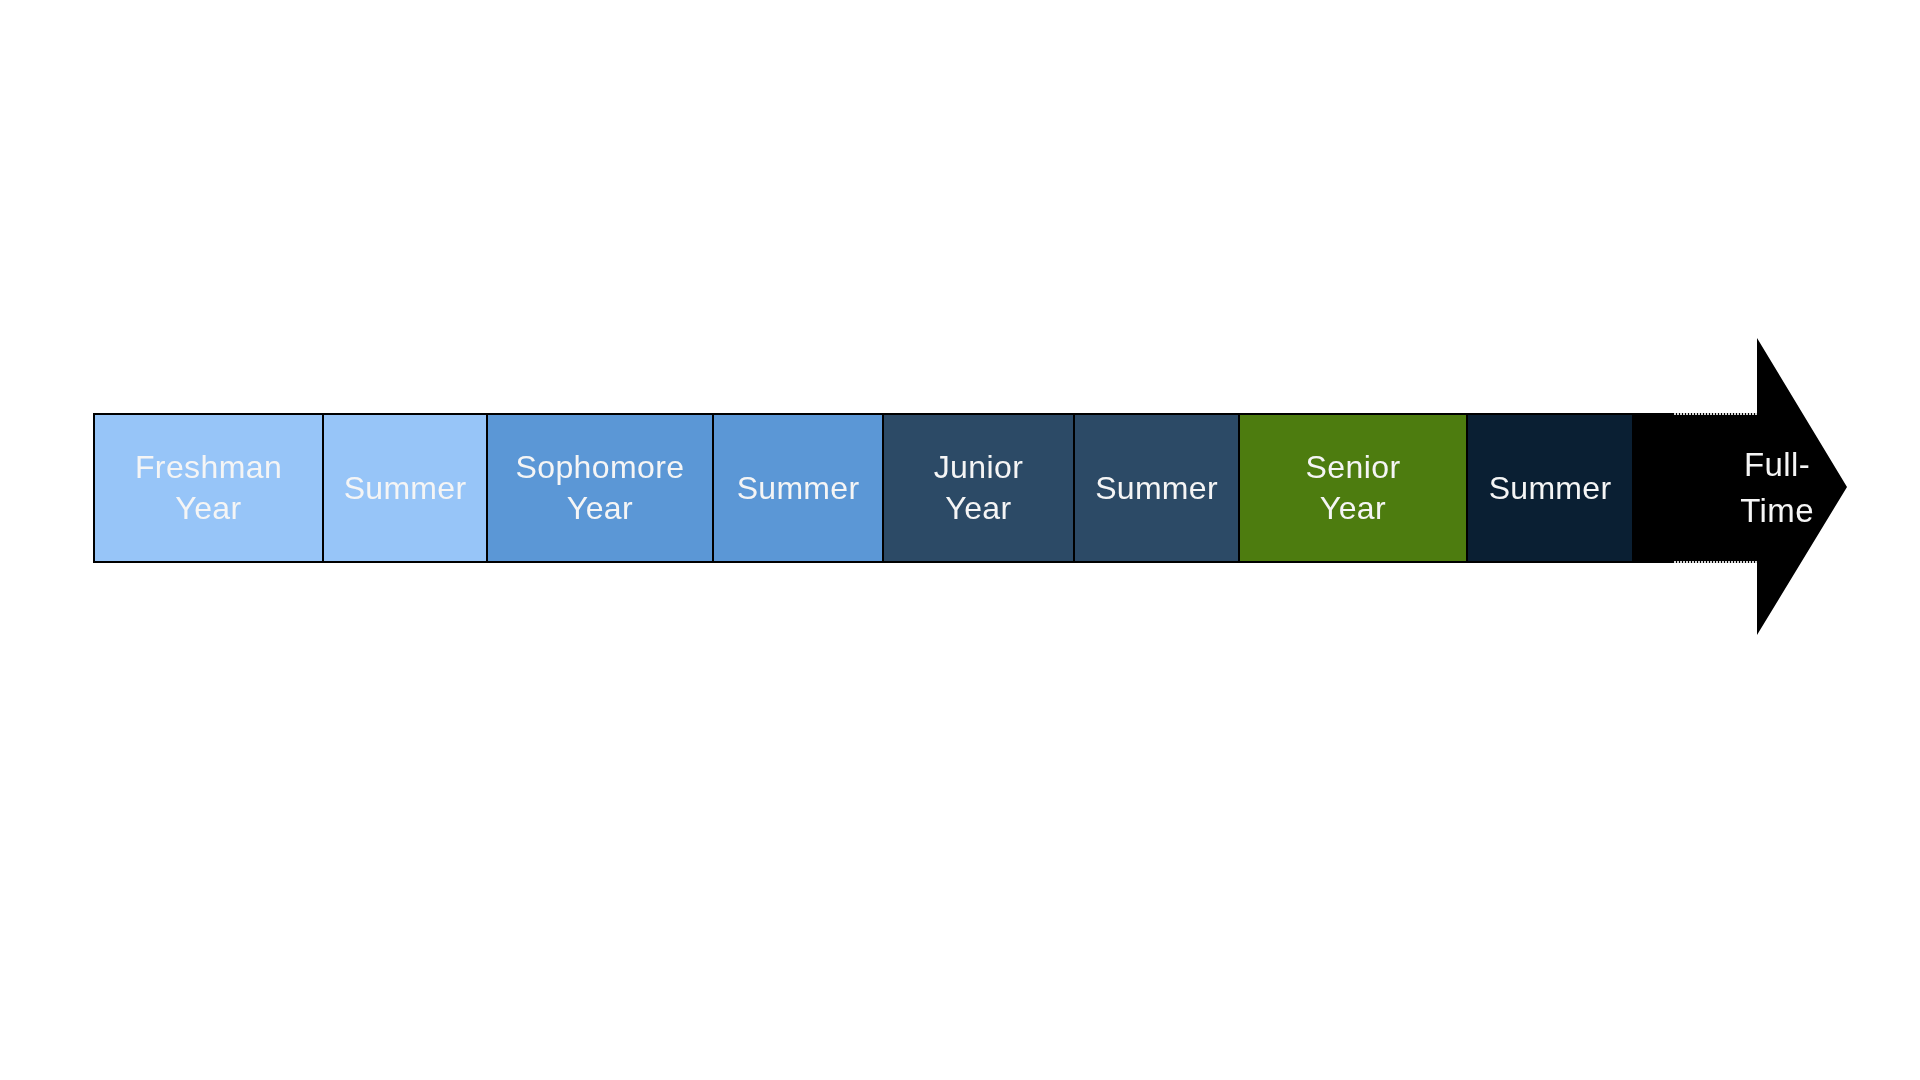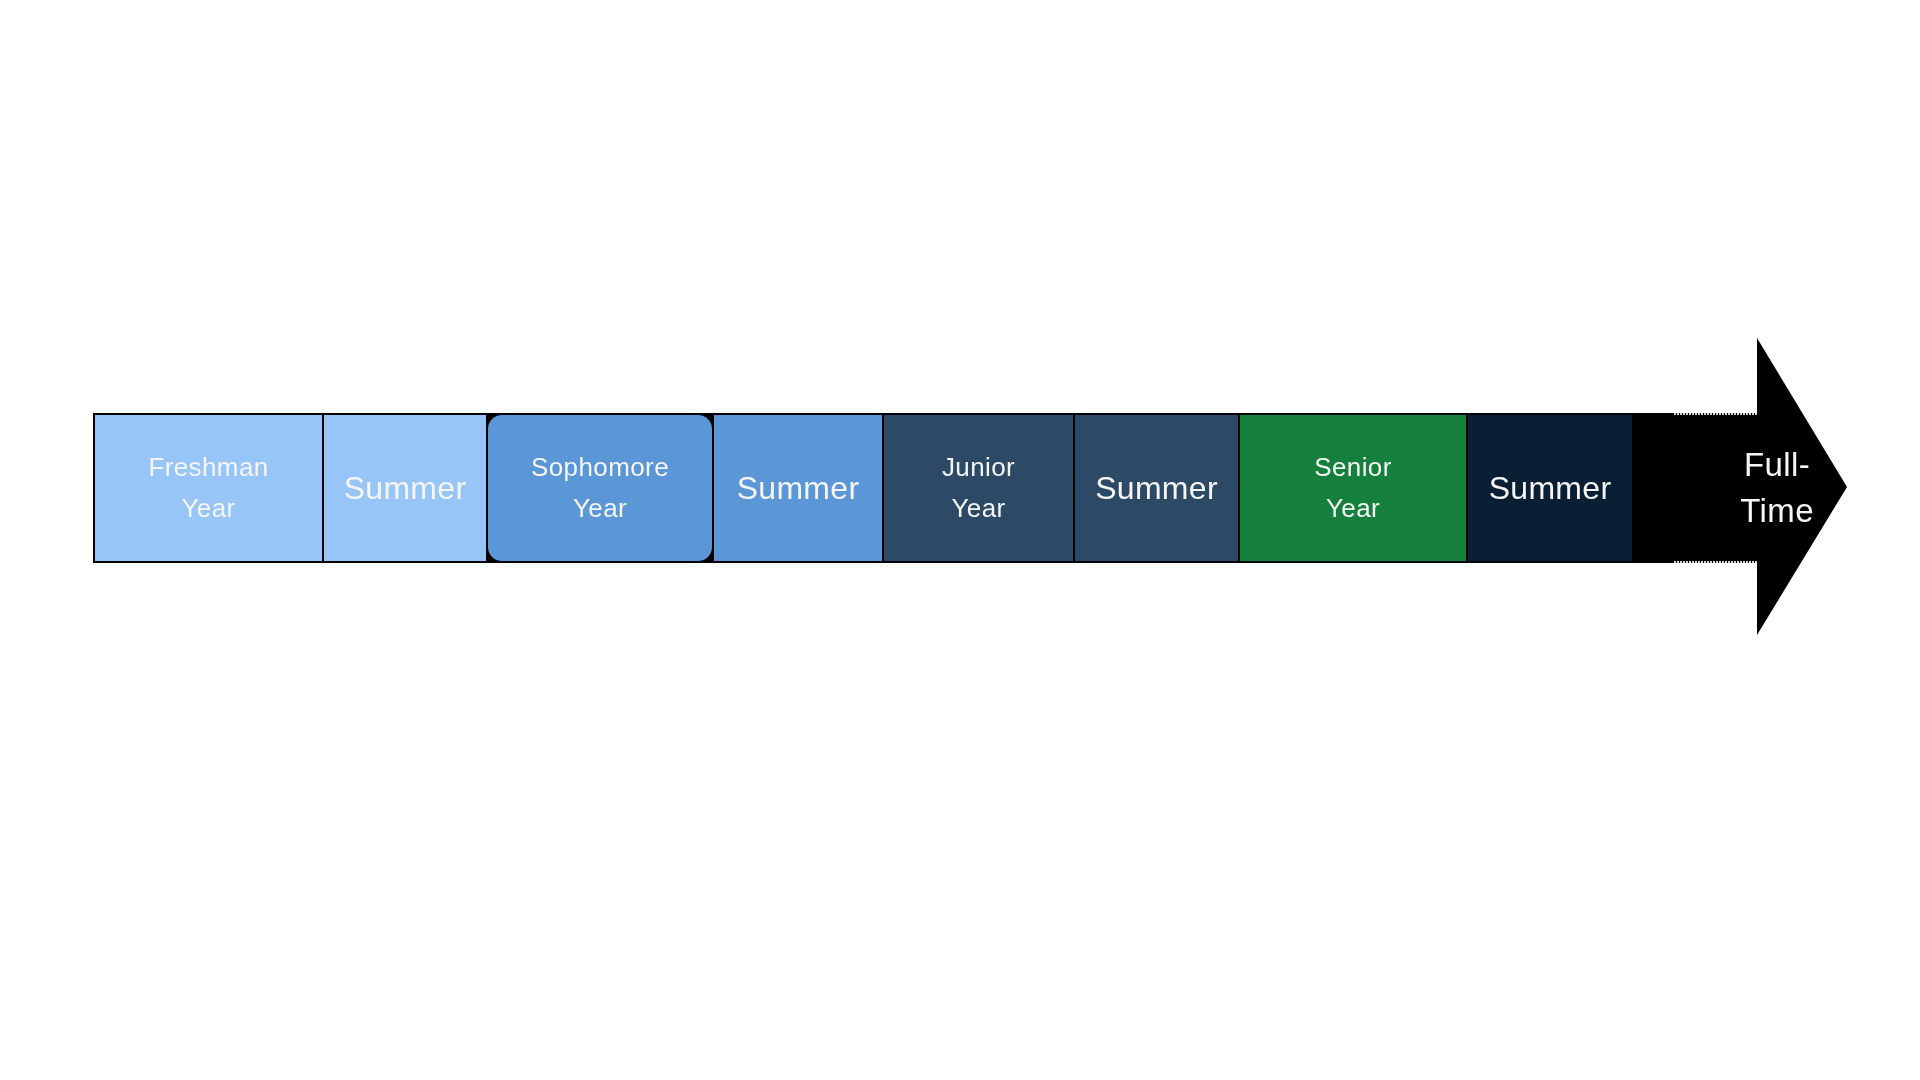--- a/index.html
+++ b/index.html
@@ -34,21 +34,21 @@
     display: flex;
     align-items: center;
     justify-content: center;
     text-align: center;
     color: #f5f5f5;
   }
   .seg-label {
     white-space: pre-line;
     display: block;
   }
-  .seg.year  .seg-label { font-size: 26px; line-height: 41px; letter-spacing: 0.4px; }
+  .seg.year  .seg-label { font-size: 32px; line-height: 41px; letter-spacing: 0.4px; }
   .seg.summer .seg-label { font-size: 32px; line-height: 30px; letter-spacing: 0.3px; }
   .seg:nth-child(1) { width: 227px; }
   .seg:nth-child(2) { width: 162px; }
   .seg:nth-child(3) { width: 224px; }
   .seg:nth-child(4) { width: 168px; }
   .seg:nth-child(5) { width: 189px; }
   .seg:nth-child(6) { width: 163px; }
   .seg:nth-child(7) { width: 226px; }
   .seg:nth-child(8) { width: 164px; }
   
@@ -84,35 +84,35 @@
 <div class="canvas">
 
   <div class="bar">
     <div class="seg year" style="background: rgb(151, 197, 248);">
       <span class="seg-label">Freshman
 Year</span>
     </div>
     <div class="seg summer" style="background: rgb(151, 197, 248);">
       <span class="seg-label">Summer</span>
     </div>
-    <div class="seg year" style="background: rgb(91, 151, 214); border-radius: 14px;">
+    <div class="seg year" style="background: rgb(91, 151, 214);">
       <span class="seg-label">Sophomore
 Year</span>
     </div>
     <div class="seg summer" style="background: rgb(91, 151, 214);">
       <span class="seg-label">Summer</span>
     </div>
     <div class="seg year" style="background: rgb(44, 74, 102);">
       <span class="seg-label">Junior
 Year</span>
     </div>
     <div class="seg summer" style="background: rgb(44, 74, 102);">
       <span class="seg-label">Summer</span>
     </div>
-    <div class="seg year" style="background: #15803d;">
+    <div class="seg year" style="background: #4d7c0f;">
       <span class="seg-label">Senior
 Year</span>
     </div>
     <div class="seg summer" style="background: rgb(10, 31, 51);">
       <span class="seg-label">Summer</span>
     </div>
   </div>
 
   <svg class="arrow-svg" width="176" height="304" viewBox="0 0 176 304" xmlns="http://www.w3.org/2000/svg">
     <polygon points="0,77 83,77 83,2 173,151 83,299 83,227 0,227" fill="#000000"></polygon>

